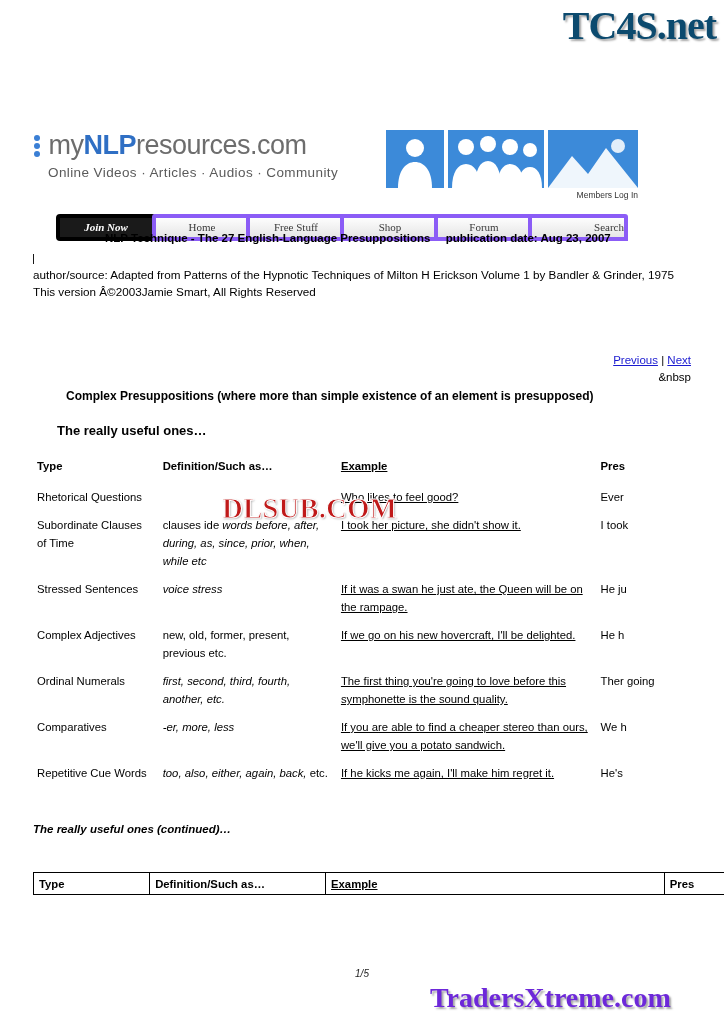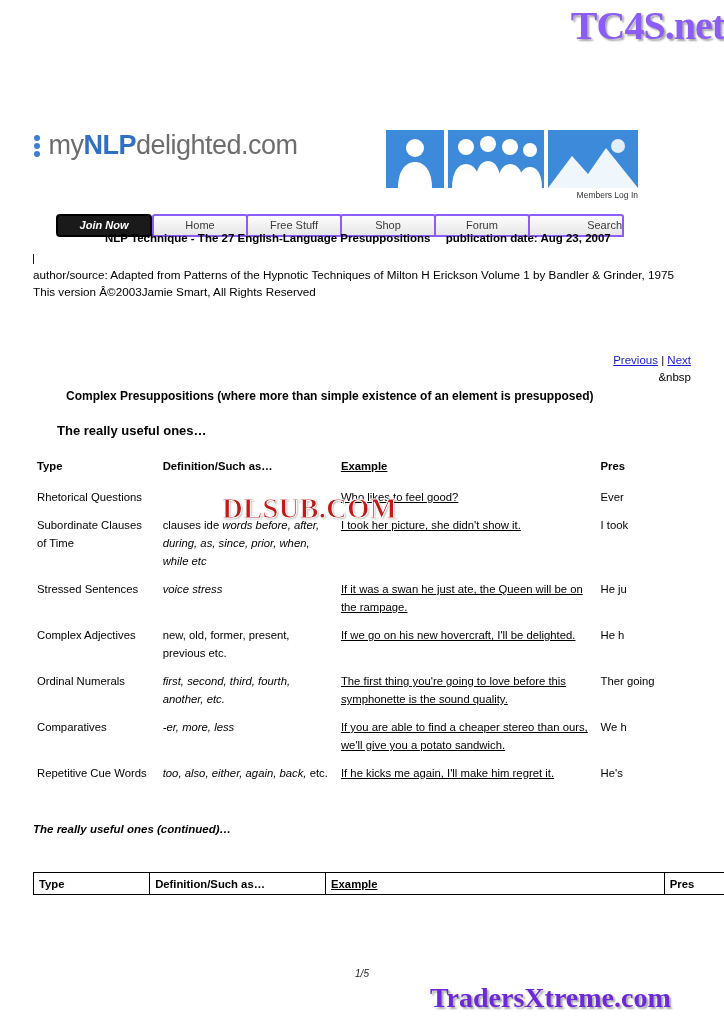--- a/index.html
+++ b/index.html
@@ -13,25 +13,25 @@
     position: relative;
     font-family: "Liberation Sans", sans-serif;
     color: #000;
     overflow: hidden;
   }
 
   
   .wm-tc4s {
     position: absolute;
     top: 2px;
-    right: 0;
+    right: 8px;
     font-family: "Liberation Serif", serif;
     font-weight: bold;
     font-size: 40px;
-    color: #8b5cf6;
+    color: #0c4a6e;
     letter-spacing: -1px;
     text-shadow: 2px 2px 2px rgba(0,0,0,0.35);
     white-space: nowrap;
   }
   .wm-dlsub {
     position: absolute;
     left: 222px;
     top: 492px;
     font-family: "Liberation Serif", serif;
     font-weight: bold;
@@ -136,24 +136,25 @@
     height: 20px;
   }
   .nav-item {
     position: absolute;
     top: 0;
     height: 19px;
     line-height: 19px;
     text-align: center;
     font-size: 11px;
     color: #3a3a3a;
-    border: 2px solid #8b5cf6;
+    border: 4px solid #8b5cf6;
     border-radius: 3px 3px 0 0;
     background: linear-gradient(#fdfdfd, #e6e6e6);
     white-space: nowrap;
+    font-family: Liberation Serif, serif;
   }
   .nav-item.join {
     background: #1a1a1a;
     color: #ffffff;
     font-weight: bold;
     font-style: italic;
     border-color: #000;
     border-radius: 4px;
   }
   .title-line {
@@ -284,22 +285,23 @@
 </style>
 </head>
 <body>
 
 <div class="wm-tc4s">TC4S.net</div>
 
 <div class="banner">
   <div class="logo-block">
     <span class="logo-dots"><i></i><i></i><i></i></span>
     <span class="logo-text">
-      <span class="my">my</span><span class="nlp">NLP</span><span class="rest">delighted.com</span>
+      <span class="my">my</span><span class="nlp">NLP</span><span class="rest">resources.com</span>
     </span>
+    <div class="logo-sub">Online Videos · Articles · Audios · Community</div>
   </div>
 
   <div class="photos">
     <div class="photo p1">
       <svg width="58" height="58" viewBox="0 0 58 58">
         <circle cx="29" cy="18" r="9" fill="#ffffff"></circle>
         <path d="M12 58 C12 40 20 32 29 32 C38 32 46 40 46 58 Z" fill="#ffffff"></path>
       </svg>
     </div>
     <div class="photo p2">

